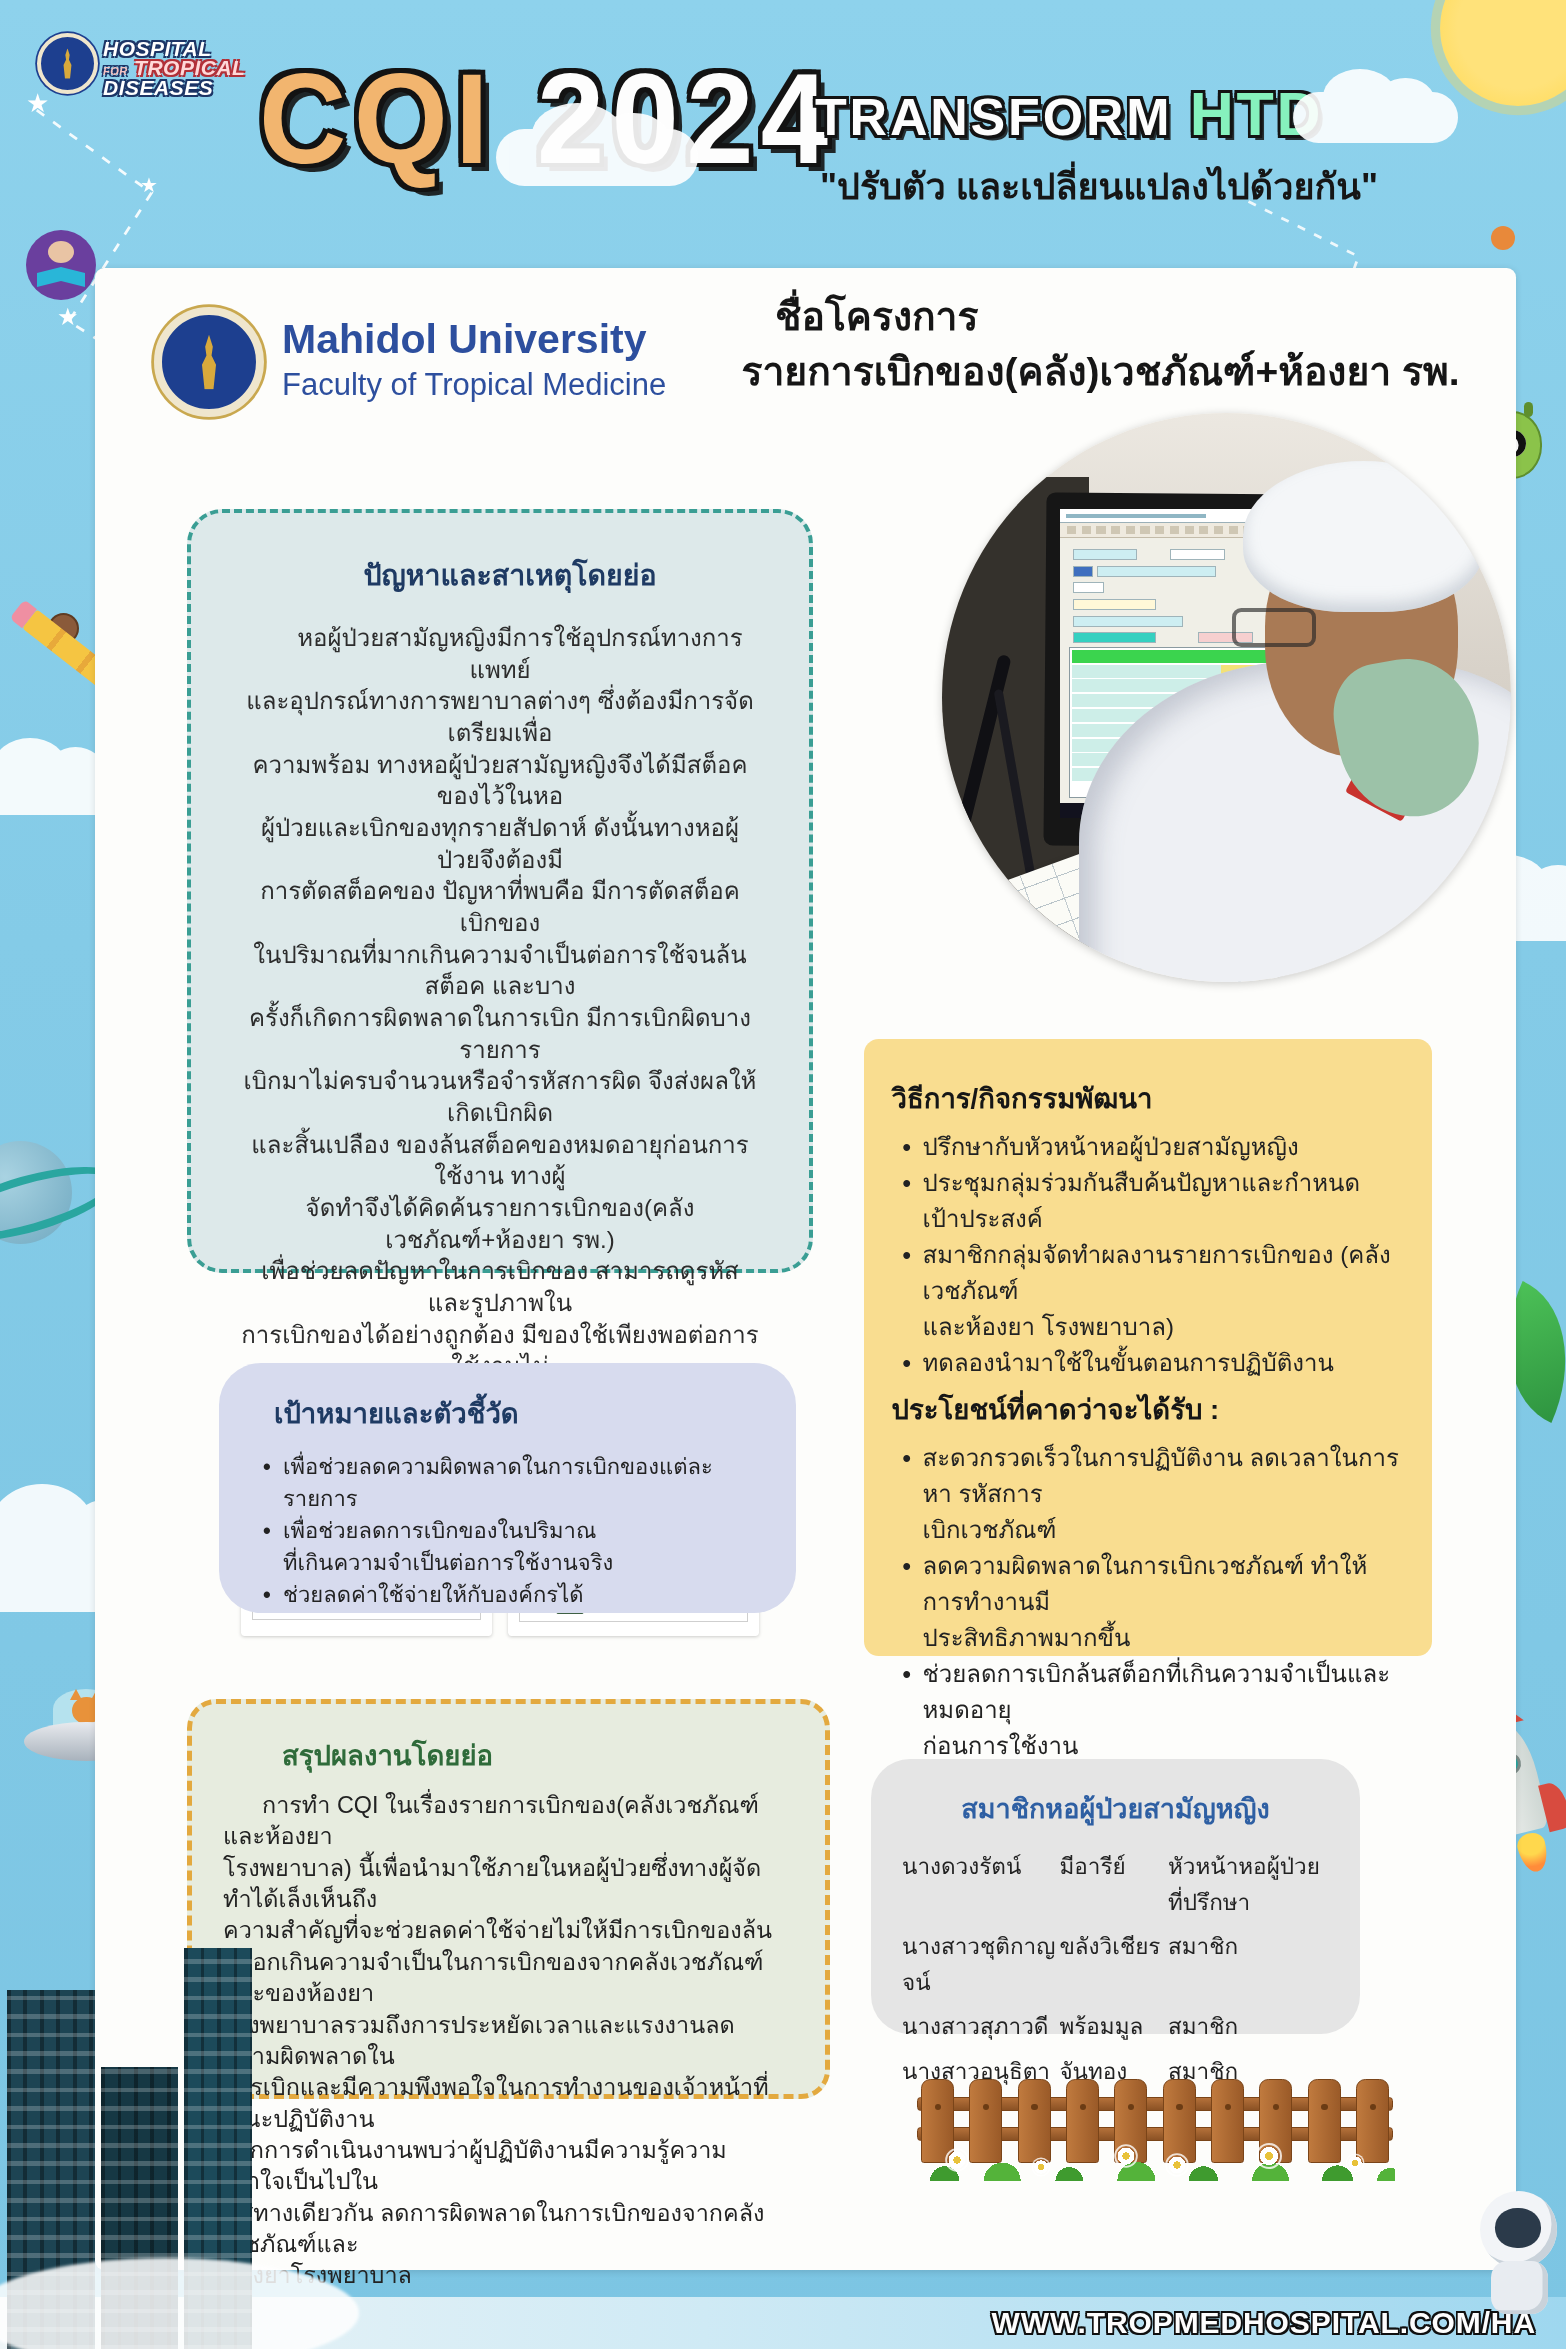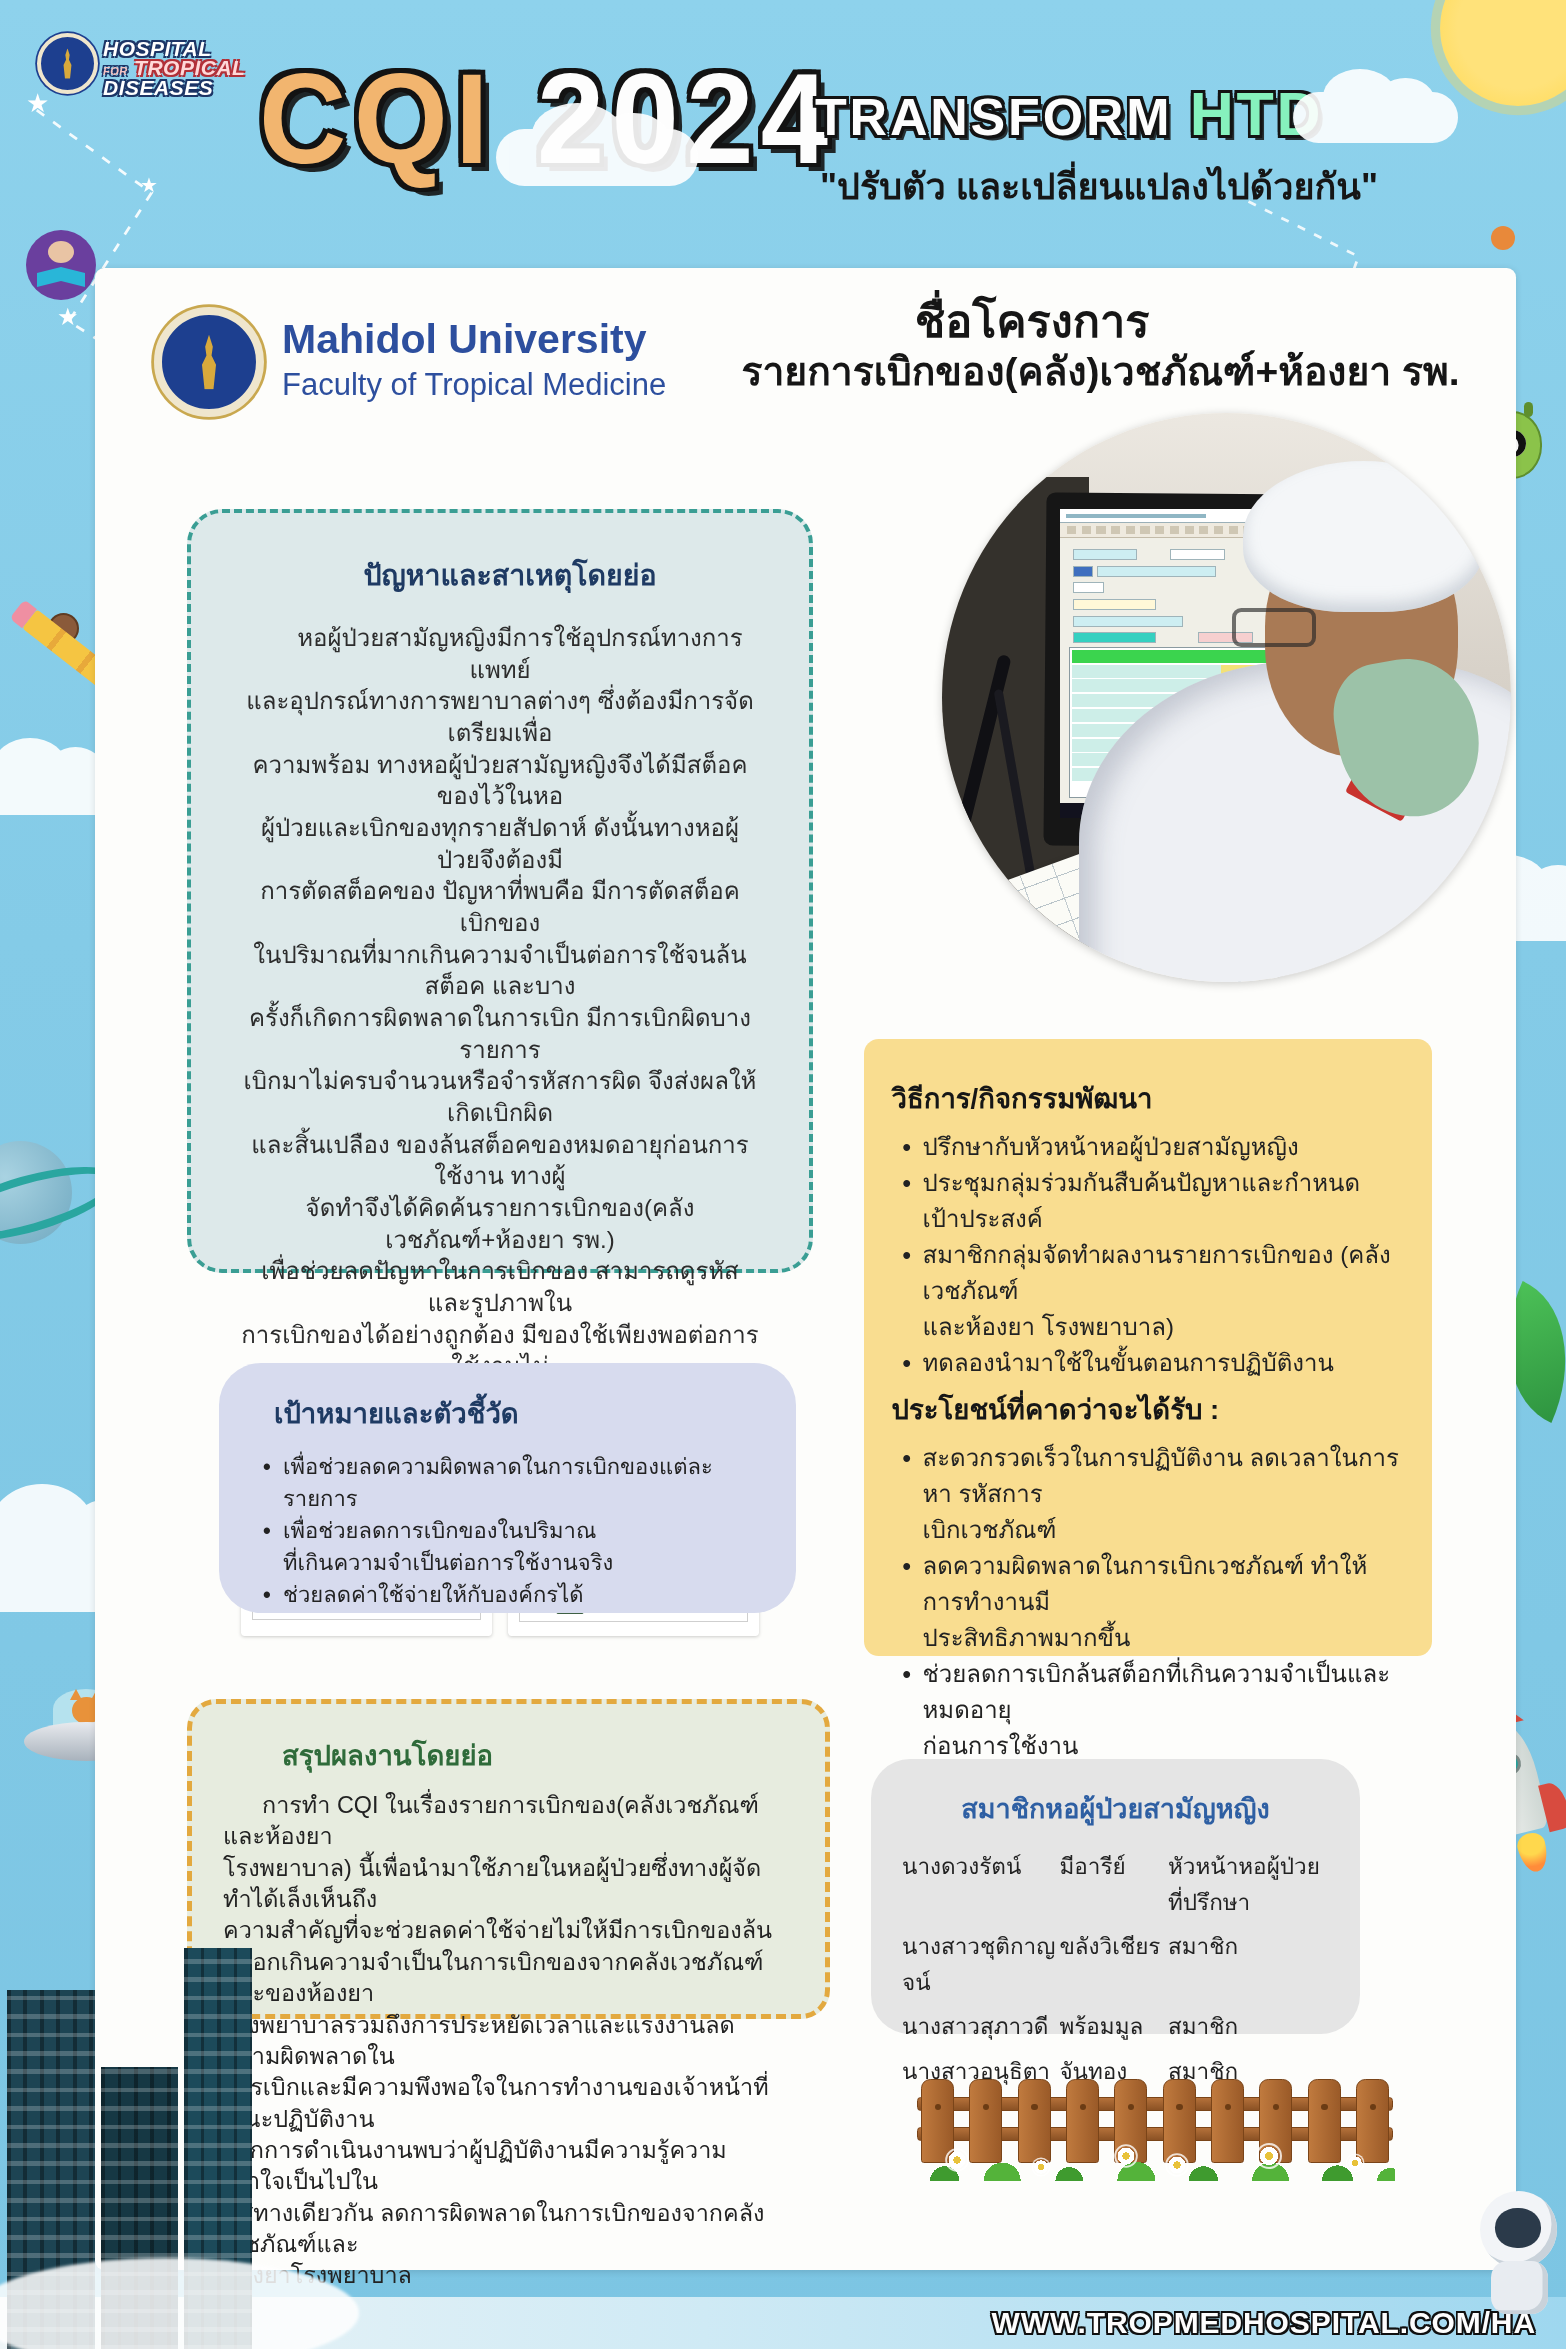--- a/index.html
+++ b/index.html
@@ -33,22 +33,22 @@
   .transform-title .htd { color:#86f1bd; font-size:61px; }
   .header-subtitle { left:820px; top:158px; font-size:36px; font-weight:bold; color:#161616; white-space:nowrap; }
 
   
   .card { left:95px; top:268px; width:1421px; height:2002px; background:#fdfdfb;
           border-radius:9.2px; box-shadow:0 1.8px 7.3px rgba(0,0,0,.12); z-index:2; }
   .seal-lg { left:59px; top:39px; width:110px; height:110px; border-radius:50%;
              background:#1d3f8f; border:8.3px solid #efe6cd; box-shadow:0 0 0 2.8px #c9a84f; }
   .mu-name { left:187px; top:48px; font-size:41px; font-weight:bold; color:#2d4f9e; }
   .mu-faculty { left:187px; top:99px; font-size:31px; color:#2d4f9e; }
-  .project-label { left:680px; top:16.5px; width:514px; text-align:center;
-                   font-size:45px; font-weight:bold; color:#161616; }
+  .project-label { left:680px; top:16.5px; width:514px; text-align:left;
+                   font-size:39px; font-weight:bold; color:#161616; }
   .project-name { left:597px; top:72px; width:817px; text-align:center;
                   font-size:39px; font-weight:bold; color:#161616; white-space:nowrap; }
 
   
   .problem-box { left:92px; top:241px; width:626px; height:764px; background:#dde9ea;
                  border:4.6px dashed #3a9e94; border-radius:35px; padding:39px 50px;text-align:center; }
   .problem-box h3 { font-size:28.5px; font-weight:bold; color:#1e3a63; margin:0 0 24px 20px; }
   .problem-box p { font-size:24px; line-height:1.32; color:#2c2c2c; white-space:pre-line; }
   .tables-row { display:flex; gap:16.5px; margin-top:24px; }
   .mini-table { flex:1; background:#fff; border-radius:3.7px; box-shadow:0 0.9px 3.7px rgba(0,0,0,.2);
@@ -107,21 +107,21 @@
   .methods-box li::before, .goals-box li::before { content:"•"; position:absolute; left:11px; font-weight:bold; }
   .methods-box .benefits-title { margin-top:5.5px; }
 
   
   .goals-box { left:124px; top:1095px; width:577px; height:250px; background:#d7dbee;
                border-radius:42px; padding:27.5px 31px 18.4px 33px; }
   .goals-box h3 { font-size:27.5px; font-weight:bold; color:#1e3a63; margin:0 0 16.5px 22px; }
   .goals-box li { font-size:22px; line-height:1.45; }
 
   
-  .summary-box { left:92px; top:1431px; width:643px; height:320px; background:#e7ecdf;
+  .summary-box { left:92px; top:1431px; width:643px; height:400px; background:#e7ecdf;
                  border:5.5px dashed #e3a93f; border-radius:29px; padding:29px 49px 22px 31px; }
   .summary-box h3 { font-size:27.5px; font-weight:bold; color:#2f6b3a; margin:0 0 13px 59px; }
   .summary-box p { font-size:23.4px; line-height:1.34; color:#222; white-space:pre-line; }
   .summary-box .highlight { font-size:24px; font-weight:bold; color:#111; margin-top:5.5px; margin-left:27.5px; }
 
   
   .members-box { left:776px; top:1491px; width:489px; height:275px; background:#e5e5e5;
                  border-radius:39px; padding:27.5px 31px; }
   .members-box h3 { font-size:27px; font-weight:bold; color:#2e5fa3; text-align:center; margin-bottom:18.4px; }
   .member-row { display:grid; grid-template-columns:36% 25% 39%; font-size:22.5px; color:#222; margin-bottom:8.3px; }

